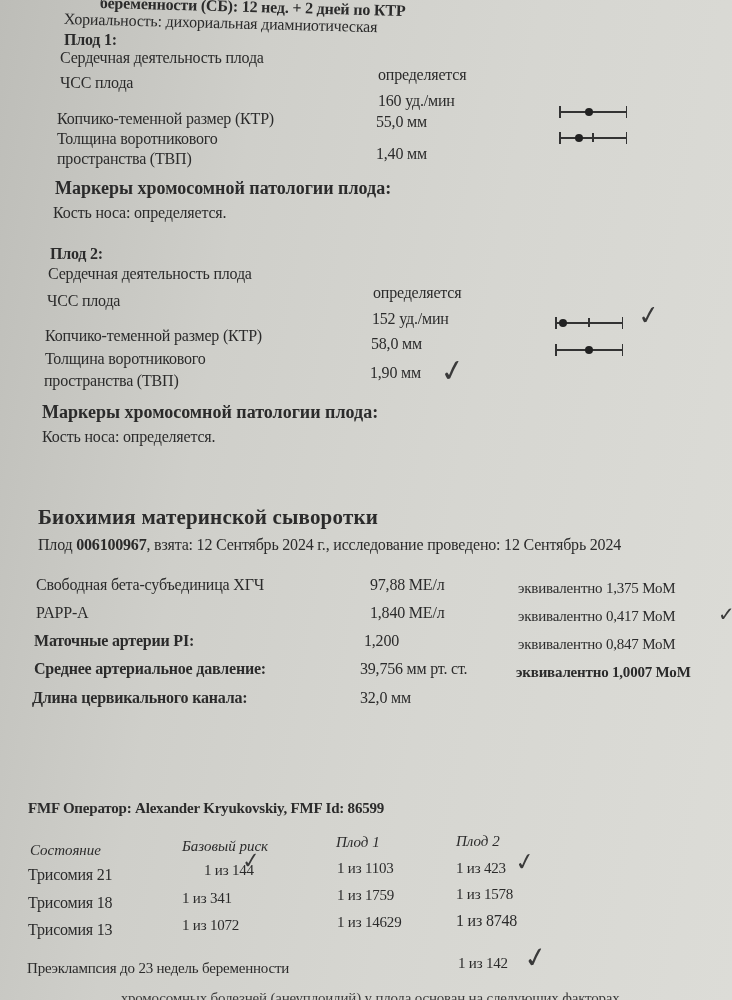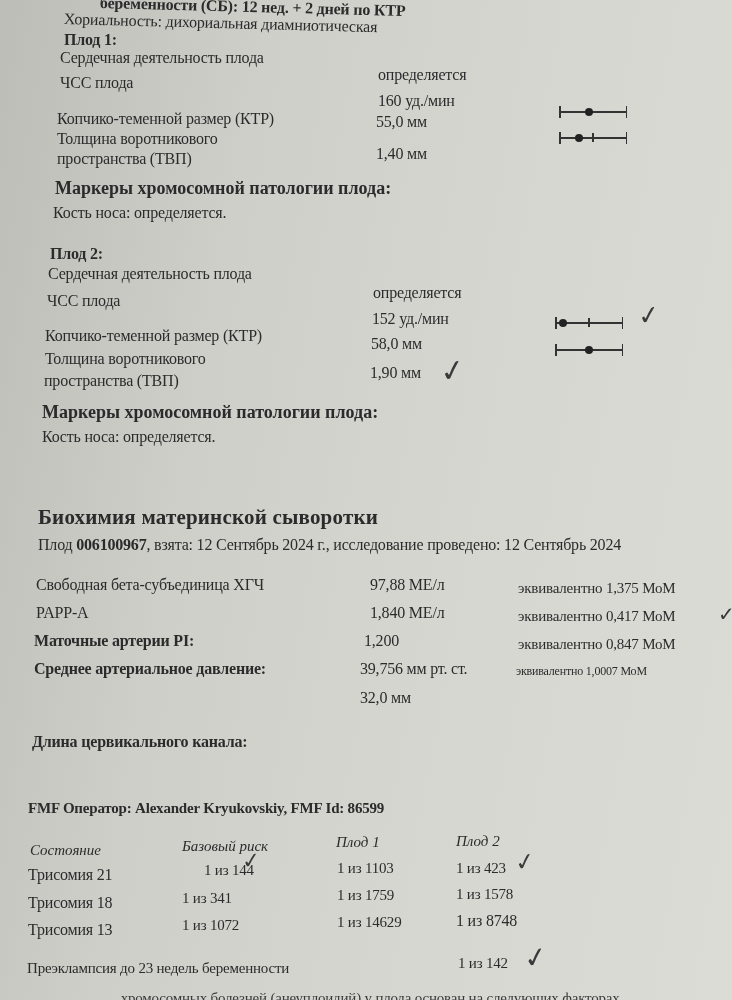--- a/index.html
+++ b/index.html
@@ -117,23 +117,23 @@
   <div class="abs t" style="left:370px; top:604px;">1,840 МЕ/л</div>
   <div class="abs t" style="left:518px; top:608px; font-size:15px;">эквивалентно 0,417 МоМ</div>
   <span class="check" style="left:718px; top:604px; font-size:20px;">✓</span>
 
   <div class="abs t b" style="left:34px; top:632px; font-weight:600;">Маточные артерии PI:</div>
   <div class="abs t" style="left:364px; top:632px;">1,200</div>
   <div class="abs t" style="left:518px; top:636px; font-size:15px;">эквивалентно 0,847 МоМ</div>
 
   <div class="abs t b" style="left:34px; top:660px;">Среднее артериальное давление:</div>
   <div class="abs t" style="left:360px; top:660px;">39,756 мм рт. ст.</div>
-  <div class="abs t" style="left:516px; top:664px; font-size:12px;">эквивалентно 1,0007 МоМ</div>
+  <div class="abs t" style="left:516px; top:664px; font-size:15px;font-weight:bold;">эквивалентно 1,0007 МоМ</div>
 
-  <div class="abs t b" style="left:32px; top:689px;margin-top:44px;">Длина цервикального канала:</div>
+  <div class="abs t b" style="left:32px; top:689px;">Длина цервикального канала:</div>
   <div class="abs t" style="left:360px; top:689px;">32,0 мм</div>
 </div>
 
 <div>
   <div class="abs t b" style="left:28px; top:800px; font-size:15px;">FMF Оператор: Alexander Kryukovskiy, FMF Id: 86599</div>
 
   <div class="abs it" style="left:30px; top:842px;">Состояние</div>
   <div class="abs it" style="left:182px; top:838px;">Базовый риск</div>
   <div class="abs it" style="left:336px; top:834px;">Плод 1</div>
   <div class="abs it" style="left:456px; top:833px;">Плод 2</div>

